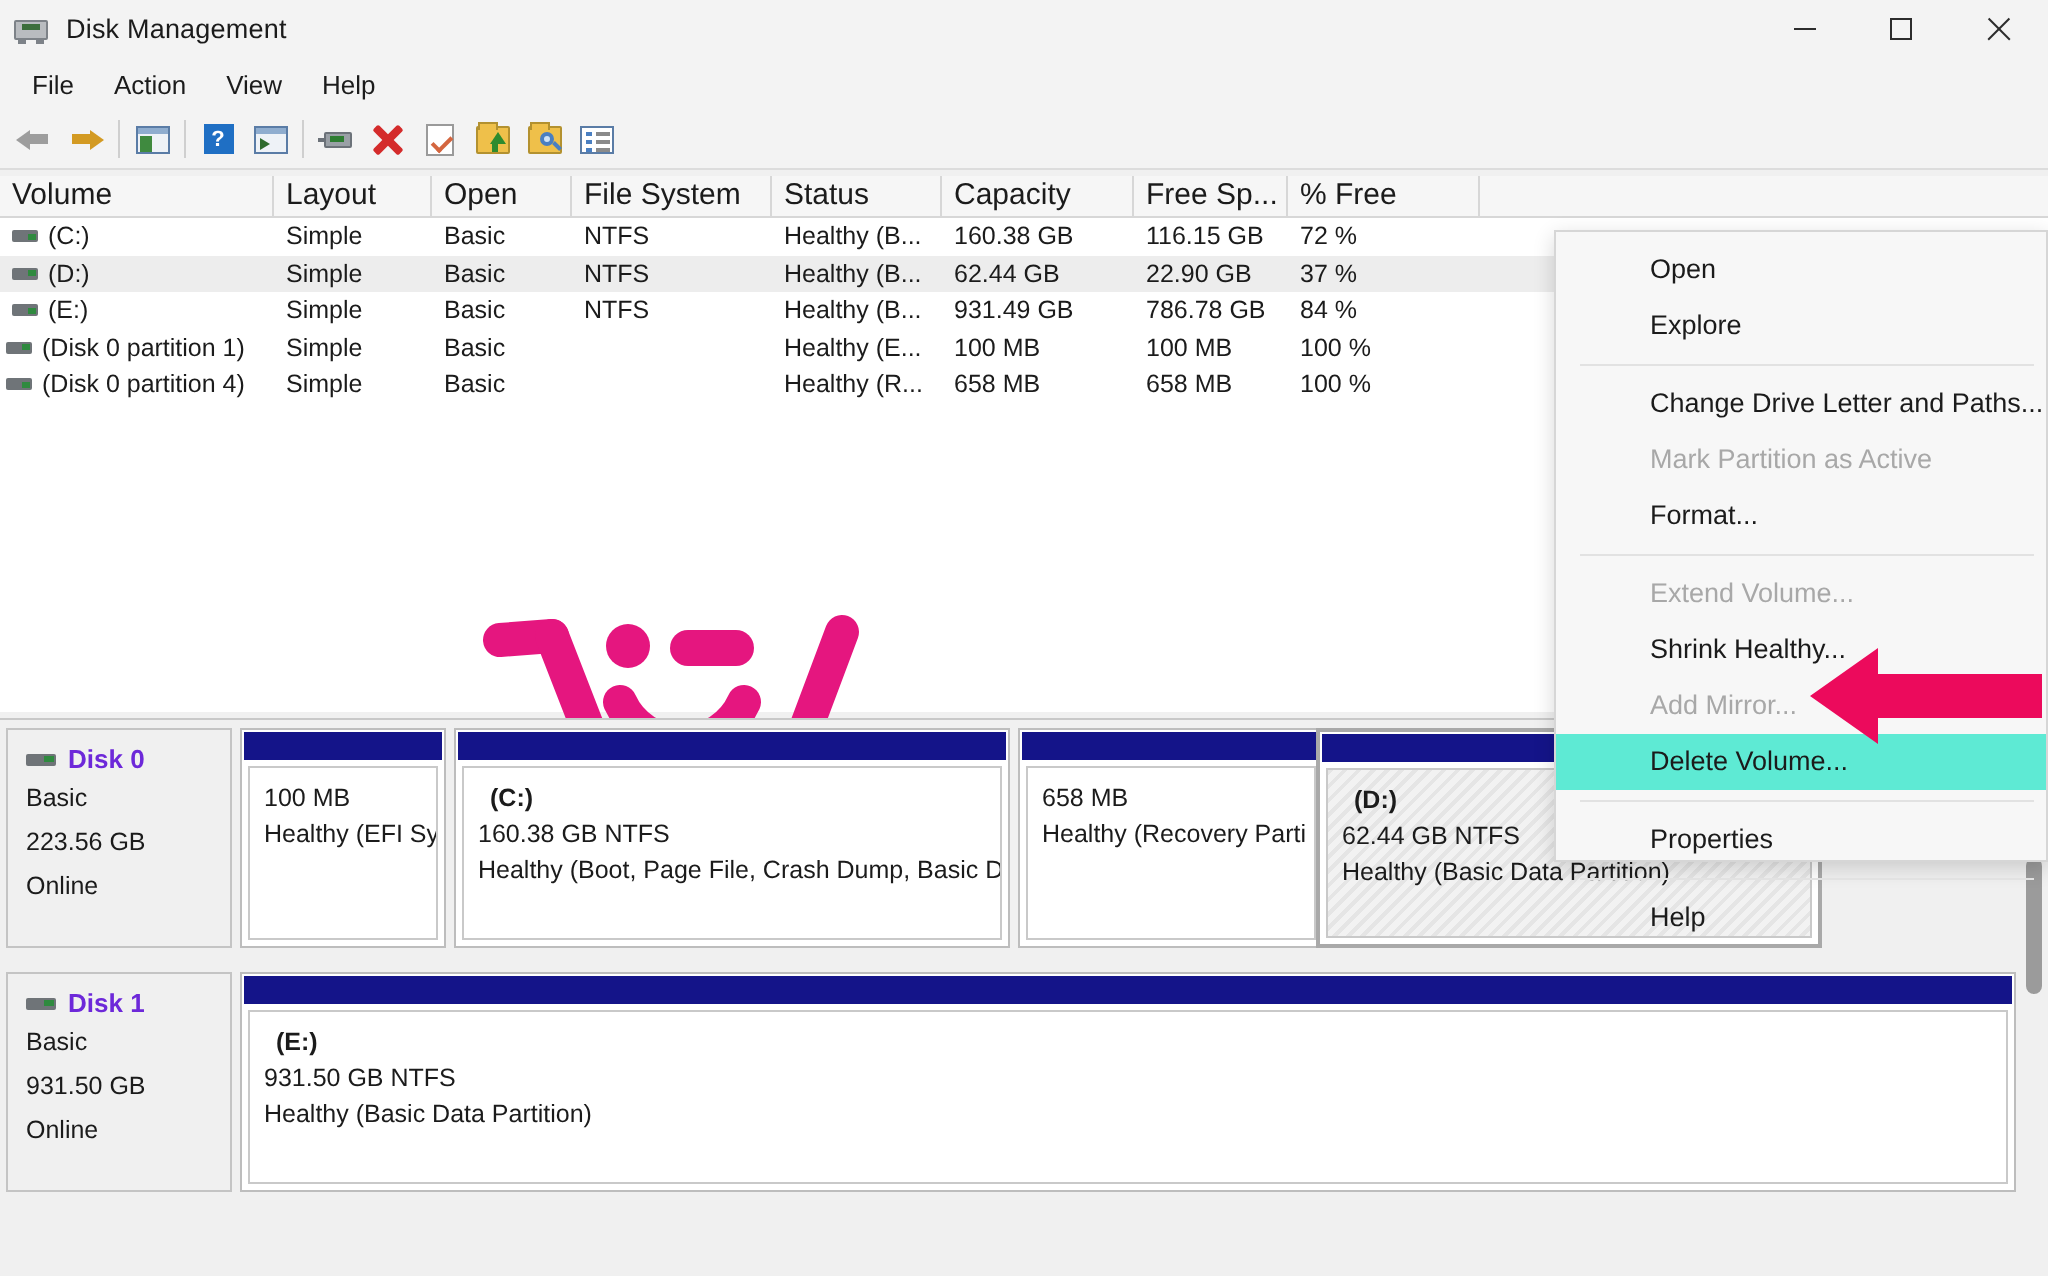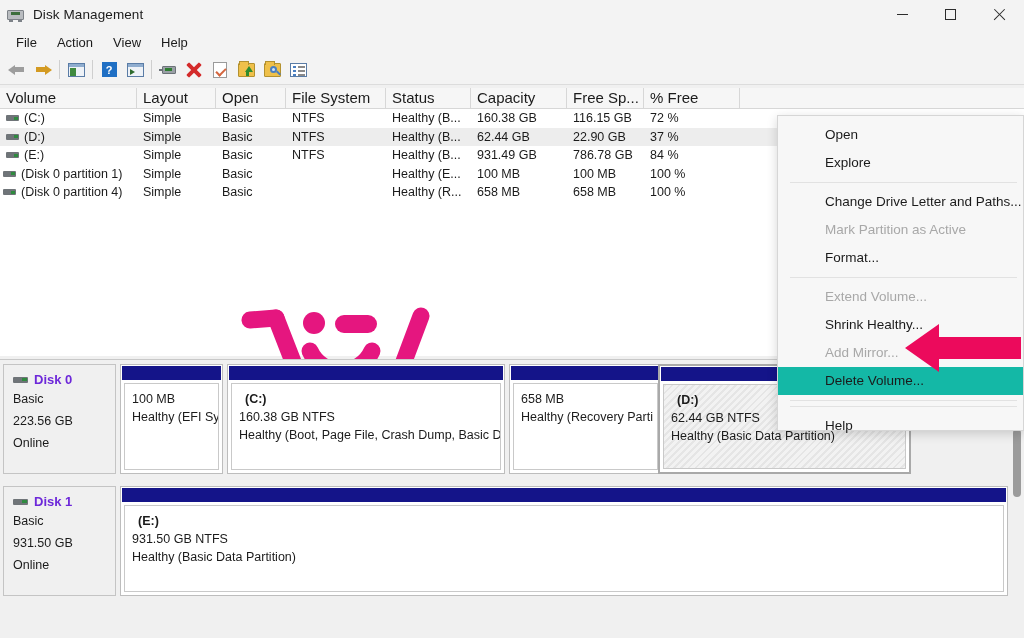--- a/index.html
+++ b/index.html
@@ -214,21 +214,21 @@
     position: absolute; left: 777px; top: 115px; width: 247px; height: 316px;
     background: #f7f7f7; border: 1px solid #d6d6d6;
     box-shadow: 0 3px 10px rgba(0,0,0,0.16);
     padding: 5px 0;
   }
   .ctxitem {
     height: 28px; line-height: 28px; padding-left: 47px;
     font-size: 13.5px; color: #1b1b1b; white-space: nowrap;
   }
   .ctxitem.disabled { color: #a8a8a8; }
-  .ctxitem.hover { background: #14b8a6; }
+  .ctxitem.hover { background: #5eead4; }
   .ctxsep { height: 1px; background: #e2e2e2; margin: 5px 6px 5px 12px; }
 
   
   .pink-arrow { position: absolute; left: 905px; top: 324px; width: 116px; height: 48px; pointer-events: none; }
 </style>
 </head>
 <body>
 
 <div id="app">
 
@@ -522,20 +522,21 @@
     <div class="ctxsep"></div>
     <div class="ctxitem">Change Drive Letter and Paths...</div>
     <div class="ctxitem disabled">Mark Partition as Active</div>
     <div class="ctxitem">Format...</div>
     <div class="ctxsep"></div>
     <div class="ctxitem disabled">Extend Volume...</div>
     <div class="ctxitem">Shrink Healthy...</div>
     <div class="ctxitem disabled">Add Mirror...</div>
     <div class="ctxitem hover">Delete Volume...</div>
     <div class="ctxsep"></div>
+    <div class="ctxitem">Properties</div>
     <div class="ctxsep"></div>
     <div class="ctxitem">Help</div>
   </div>
 
   <div class="pink-arrow">
     <svg width="116" height="48" viewBox="0 0 116 48">
       <polygon points="0,24 34,0 34,13 116,13 116,35 34,35 34,48" fill="#ec0a5c"></polygon>
     </svg>
   </div>
 

